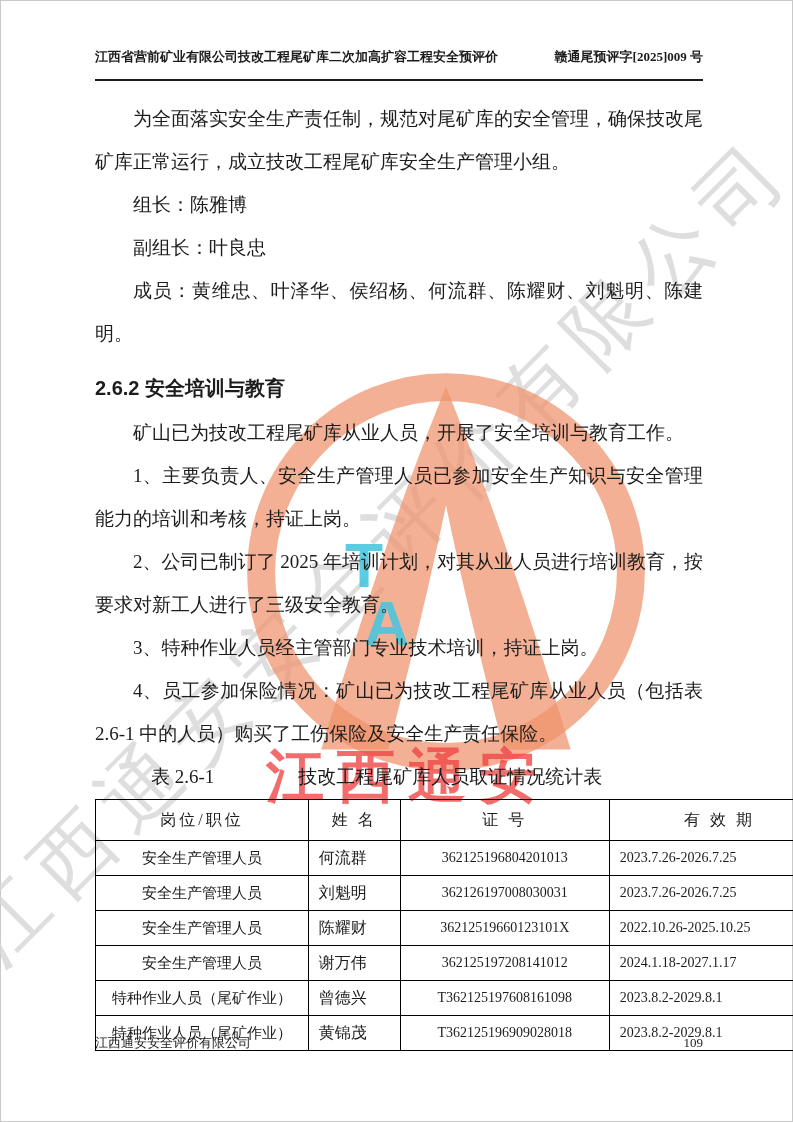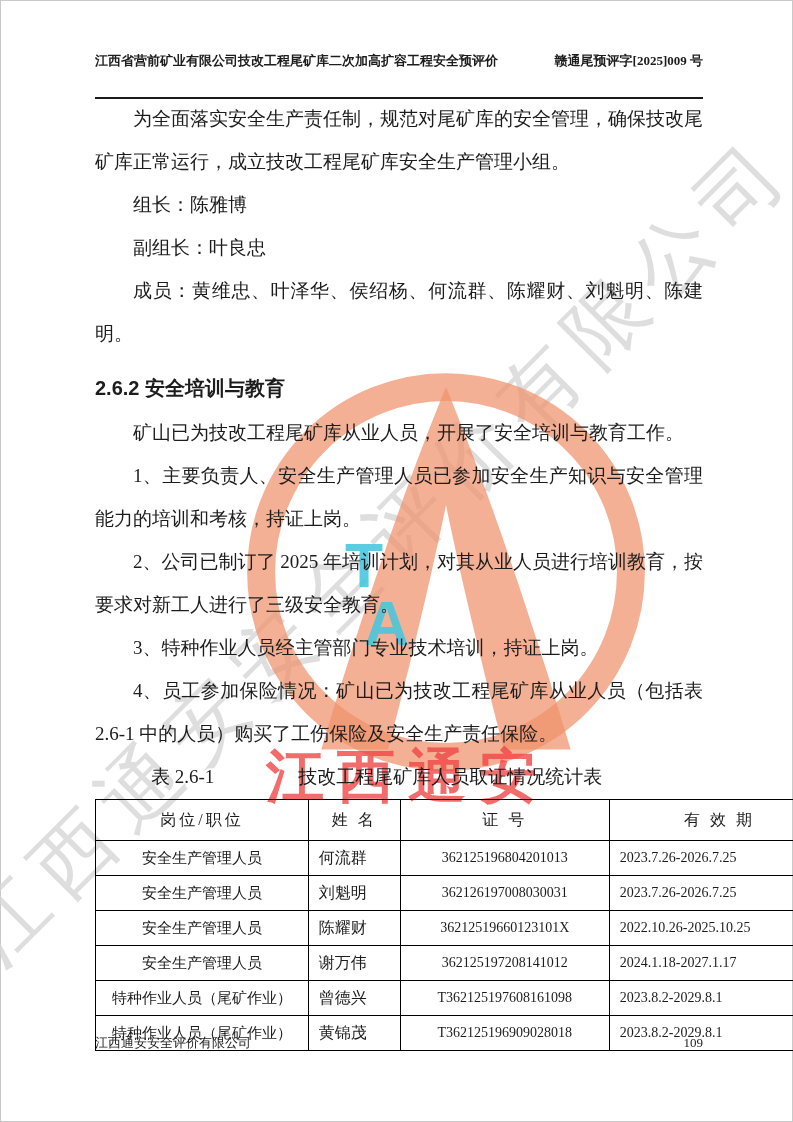--- a/index.html
+++ b/index.html
@@ -25,22 +25,22 @@
   .wm-red{
     position:absolute;left:266px;top:738px;
     font-size:58px;font-weight:bold;letter-spacing:13px;white-space:nowrap;
     font-family:"Liberation Sans","DejaVu Sans",sans-serif;
     opacity:.78;
   }
   
   .content{position:absolute;inset:0;z-index:1;}
   .doc-header{
     position:absolute;top:48px;left:95px;width:608px;height:26px;
-    display:flex;justify-content:space-between;align-items:center;
-    border-bottom:2px solid #1a1a1a;padding-bottom:23px;
+    display:flex;justify-content:space-between;align-items:flex-start;
+    border-bottom:2px solid #1a1a1a;padding-bottom:5px;
     font-size:13px;font-weight:bold;
   }
   .body-flow{position:absolute;top:79px;left:95px;width:608px;}
   .para{margin:0;font-size:19px;line-height:43px;text-align:justify;}
   .indent{text-indent:2em;}
   .first{margin-top:18px;}
   .section-heading{
     margin:18px 0 8px 0;font-size:20px;font-weight:bold;line-height:30px;
     font-family:"Liberation Sans","DejaVu Sans",sans-serif;
   }

